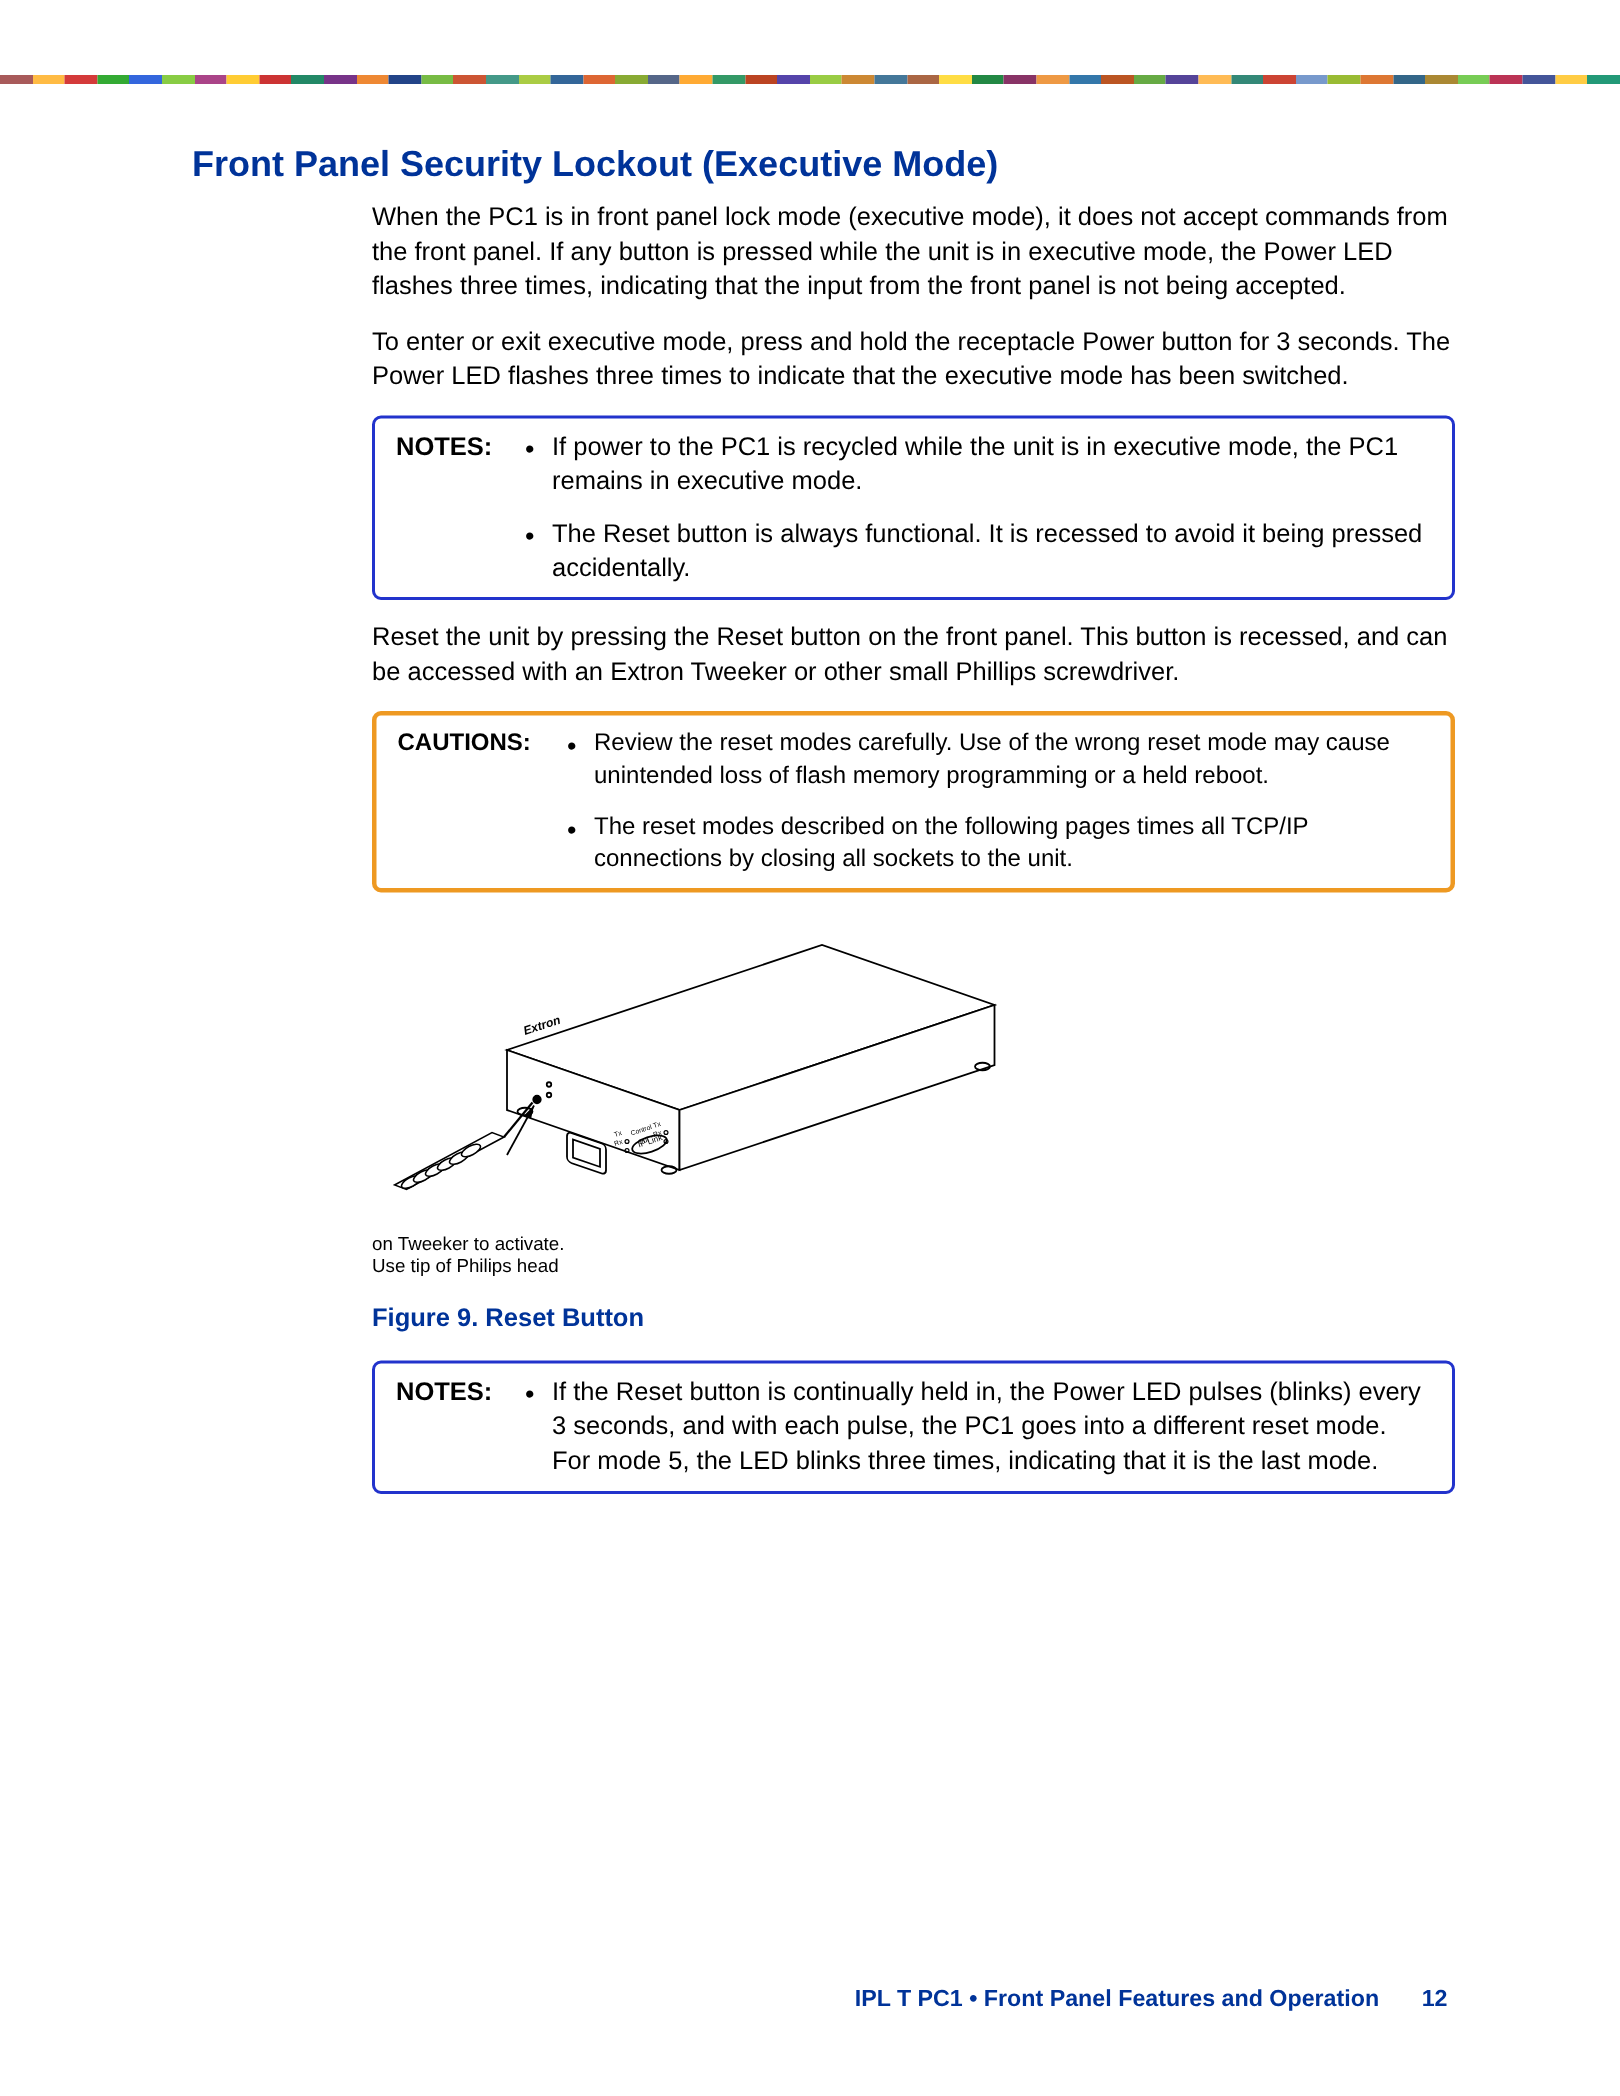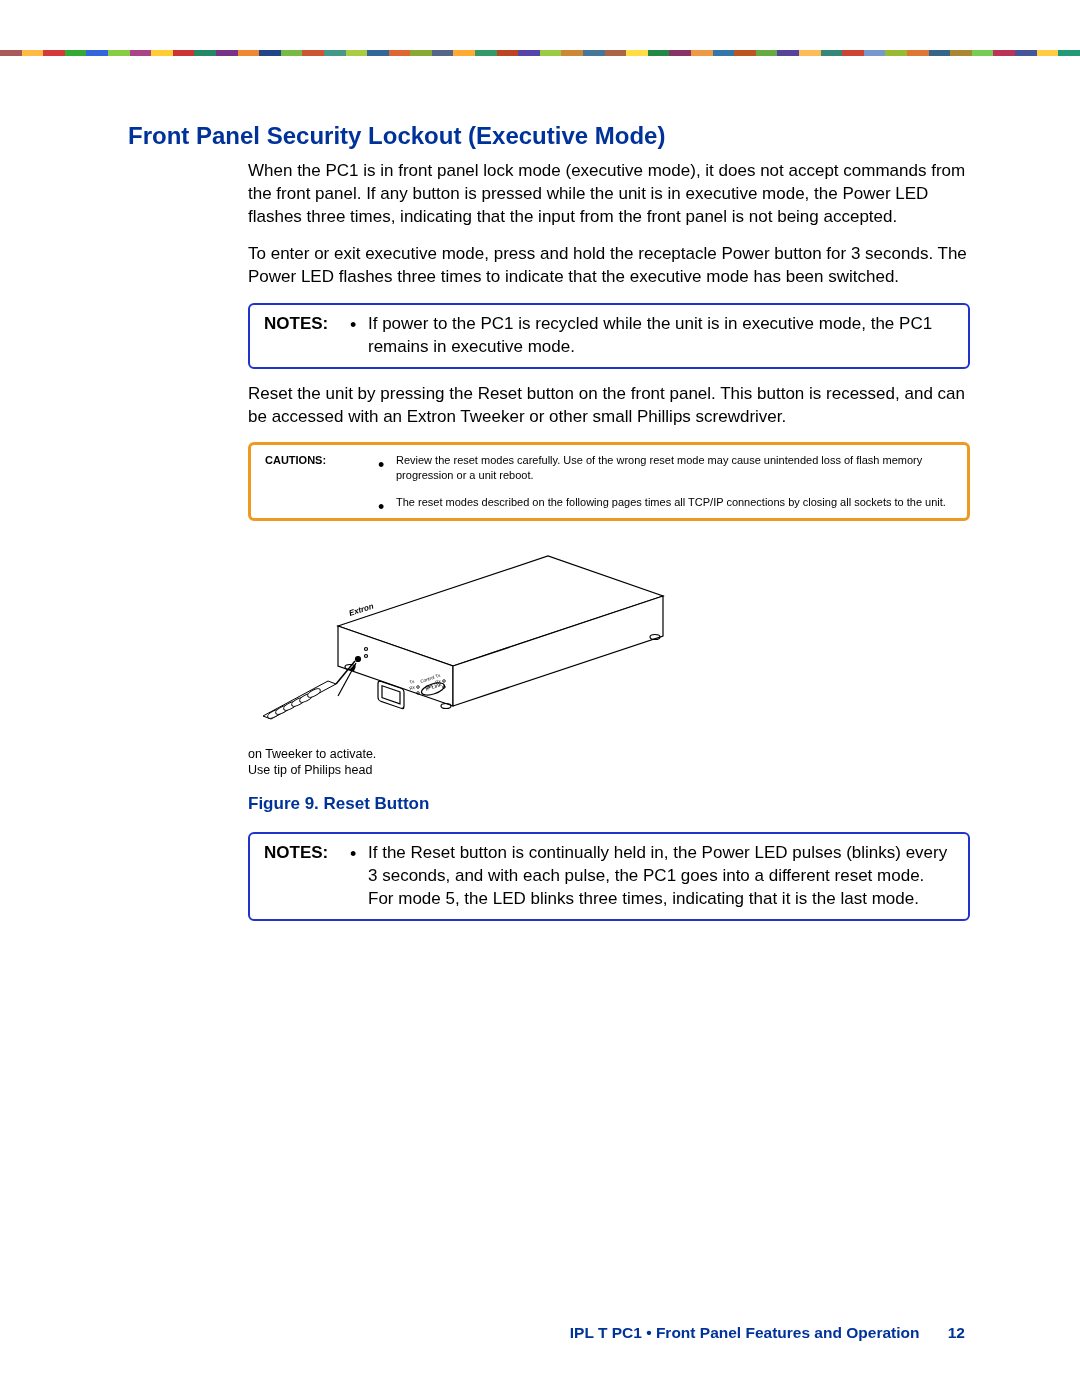--- a/index.html
+++ b/index.html
@@ -19,21 +19,21 @@
       height: 6px;
       width: 100%;
       display: flex;
       margin-top: 50px;
     }
     .color-strip span {
       flex: 1;
       height: 100%;
     }
     .content {
-      padding: 66px 110px 0 128px;
+      padding: 40px 110px 0 128px;
     }
     .section-heading {
       color: #003399;
       font-size: 24px;
       font-weight: bold;
       margin-bottom: 10px;
     }
     .main-heading {
       color: #003399;
       font-size: 27px;
@@ -58,21 +58,21 @@
       font-size: 17px;
       line-height: 1.35;
       display: flex;
     }
     .caution-box {
       border: 3px solid #ee9922;
       border-radius: 6px;
       margin-left: 120px;
       margin-bottom: 20px;
       padding: 8px 14px;
-      font-size: 11px;
+      font-size: 16px;
       line-height: 1.35;
       display: flex;
     }
     .box-label {
       font-weight: bold;
       min-width: 78px;
       margin-right: 4px;
     }
     .caution-box .box-label {
       min-width: 105px;
@@ -195,32 +195,33 @@
 
   <p class="body-text">When the PC1 is in front panel lock mode (executive mode), it does not accept commands from the front panel. If any button is pressed while the unit is in executive mode, the Power LED flashes three times, indicating that the input from the front panel is not being accepted.</p>
 
   <p class="body-text">To enter or exit executive mode, press and hold the receptacle Power button for 3 seconds. The Power LED flashes three times to indicate that the executive mode has been switched.</p>
 
   <div class="note-box">
     <div class="box-label">NOTES:</div>
     <div class="box-content">
       <ul>
         <li>If power to the PC1 is recycled while the unit is in executive mode, the PC1 remains in executive mode.</li>
+        <li>The Reset button is always functional. It is recessed to avoid it being pressed accidentally.</li>
       </ul>
     </div>
   </div>
 
 
   <p class="body-text">Reset the unit by pressing the Reset button on the front panel. This button is recessed, and can be accessed with an Extron Tweeker or other small Phillips screwdriver.</p>
 
   <div class="caution-box">
     <div class="box-label">CAUTIONS:</div>
     <div class="box-content">
       <ul>
-        <li>Review the reset modes carefully. Use of the wrong reset mode may cause unintended loss of flash memory progression or a unit reboot.</li>
+        <li>Review the reset modes carefully. Use of the wrong reset mode may cause unintended loss of flash memory programming or a held reboot.</li>
         <li>The reset modes described on the following pages times all TCP/IP connections by closing all sockets to the unit.</li>
       </ul>
     </div>
   </div>
 
   <div class="figure-area">
     <svg class="device-diagram" viewBox="0 0 430 200">
 
       <g stroke="#000" stroke-width="1.2" fill="none">
 

